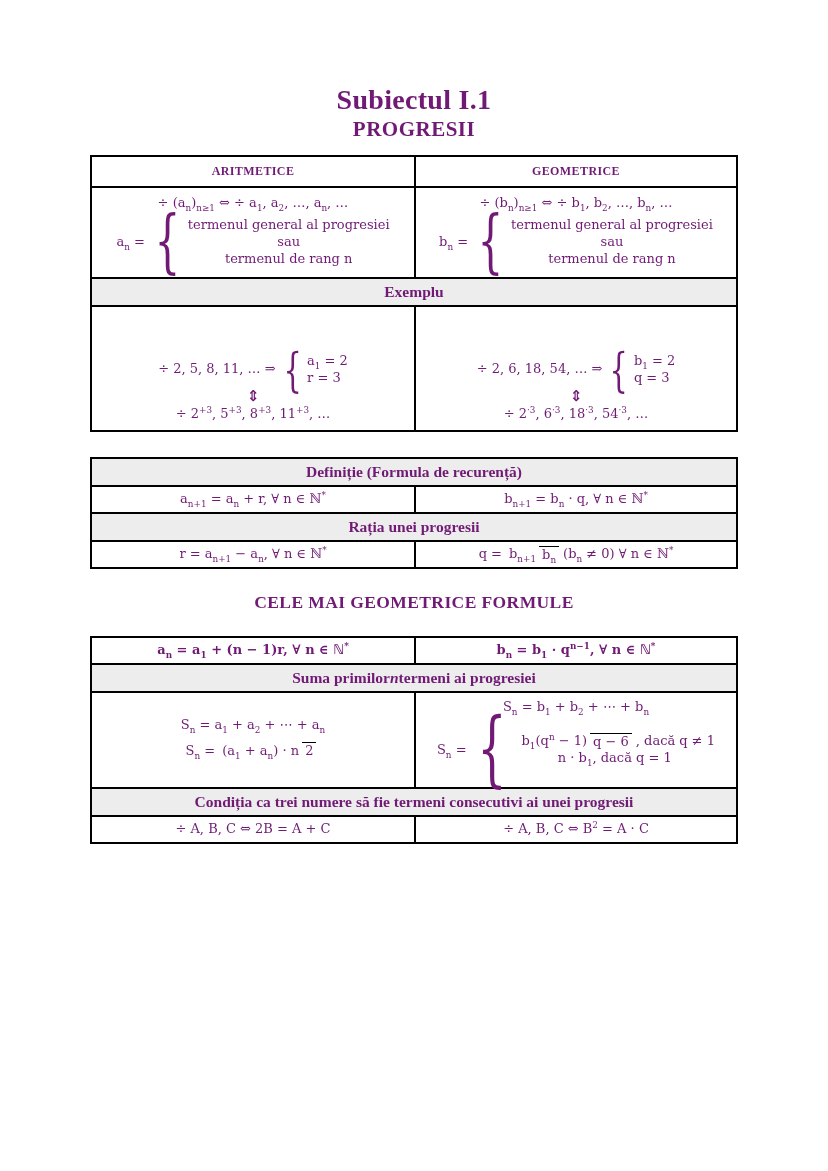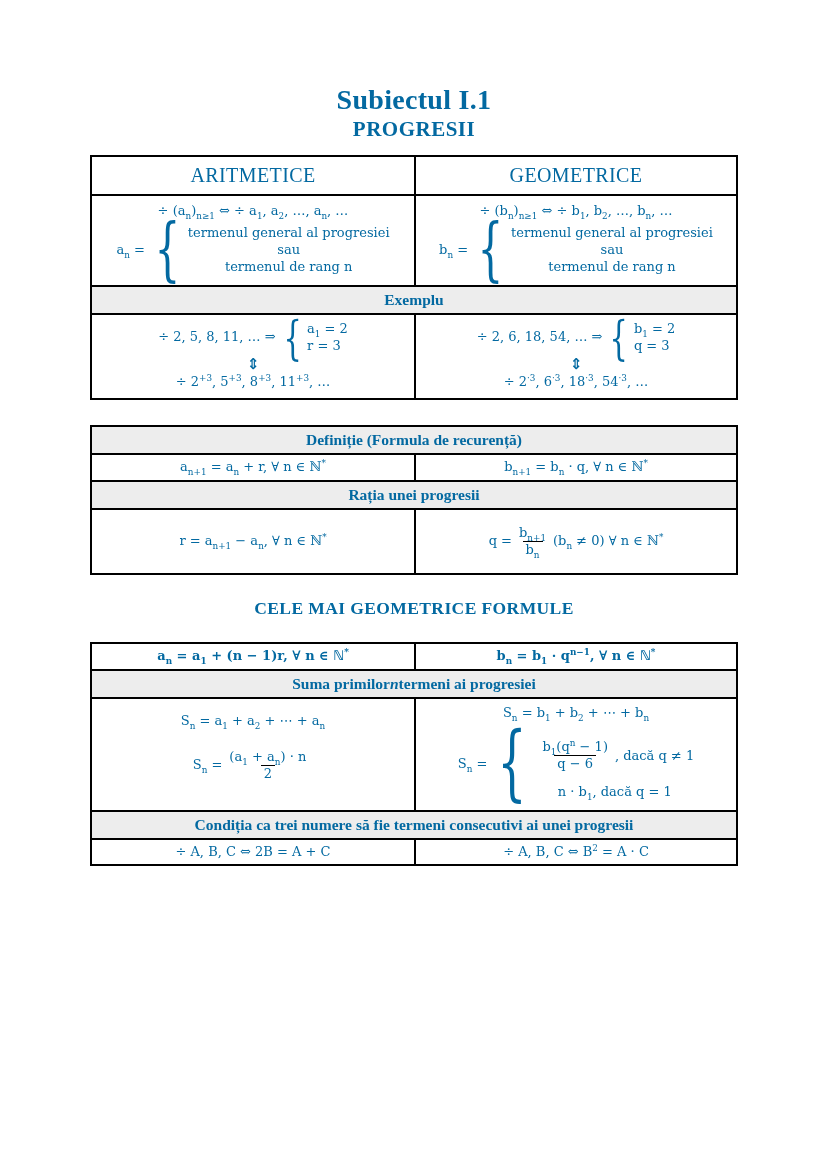--- a/index.html
+++ b/index.html
@@ -1,21 +1,21 @@
 <!DOCTYPE html>
 <html><head>
 <meta charset="utf-8">
 <style>
   html,body{margin:0;padding:0;background:#fff;}
   .page{
     position:relative;
     width:828px;height:1171px;
     background:#ffffff;
     font-family:"Liberation Serif","DejaVu Serif","DejaVu Sans",serif;
-    color:#0369a1;
+    color:#701a75;
     overflow:hidden;
     box-sizing:border-box;
   }
   h1.title{
     margin:84px 0 0 0;
     text-align:center;
     font-size:28px;line-height:1.15;
     font-weight:700;letter-spacing:.3px;
   }
   h2.subtitle{
@@ -37,21 +37,21 @@
   .t-row:first-child{border-top:none;}
   .cell{
     flex:1 1 50%;
     display:flex;flex-direction:column;
     align-items:center;justify-content:center;
     box-sizing:border-box;
     padding:4px 6px;
   }
   .cell.bl{border-left:2px solid #000;}
   .head-cell{
-    font-weight:400;font-size:20px;letter-spacing:.4px;
+    font-weight:700;font-size:12px;letter-spacing:.4px;
     padding:7px 6px;
     text-align:right;
   }
   .band{
     background:#ededed;
     justify-content:center;align-items:center;
     display:flex;
     padding:4px 6px;
     font-weight:700;font-size:15.5px;
     text-align:center;
@@ -59,43 +59,43 @@
   .band .it{font-style:italic;}
   .math{
     font-family:"DejaVu Serif","Liberation Serif","DejaVu Sans",serif;
     font-size:13px;line-height:1.3;
     white-space:nowrap;
   }
   .math sub{font-size:68%;line-height:0;}
   .math sup{font-size:68%;line-height:0;}
   .bold .math, .math.bold{font-weight:700;}
   .defblock{display:flex;align-items:center;margin-top:5px;}
-  .exline{display:flex;align-items:center;justify-content:center;}
+  .exline{display:flex;align-items:center;justify-content:center;margin-top:40px;}
   .stack{display:flex;flex-direction:column;align-items:center;}
   .stack.la{align-items:flex-start;}
   .brace{
     font-family:"DejaVu Serif","DejaVu Sans",serif;
     font-style:normal;font-weight:400;
     line-height:.85;
     display:inline-block;
     margin:0 2px 0 4px;
   }
   .brace-sm{font-size:40px;transform:scale(.72,1.15);}
   .brace-md{font-size:58px;transform:scale(.70,1.18);}
   .brace-lg{font-size:66px;transform:scale(.70,1.25);}
   .arrowline{
     font-family:"DejaVu Sans",sans-serif;
     font-size:15px;font-weight:700;line-height:1.15;
     margin:1px 0;
   }
   .frac{
-    display:inline-flex;flex-direction:column;
+    display:inline-flex;flex-direction:row;
     vertical-align:middle;
     align-items:center;
-    margin:11px 4px;
+    margin:0 4px;
   }
   .frac .den{border-top:1.4px solid #000;}
   .frac .num,.frac .den{display:block;padding:0 3px;line-height:1.25;}
   .vmid{display:flex;align-items:center;justify-content:center;}
   .caseline{display:flex;align-items:center;justify-content:space-between;}
   .formulas-heading{
     margin:23px auto 23px auto;
     text-align:center;
     font-weight:700;font-size:17.5px;letter-spacing:.4px;
   }

